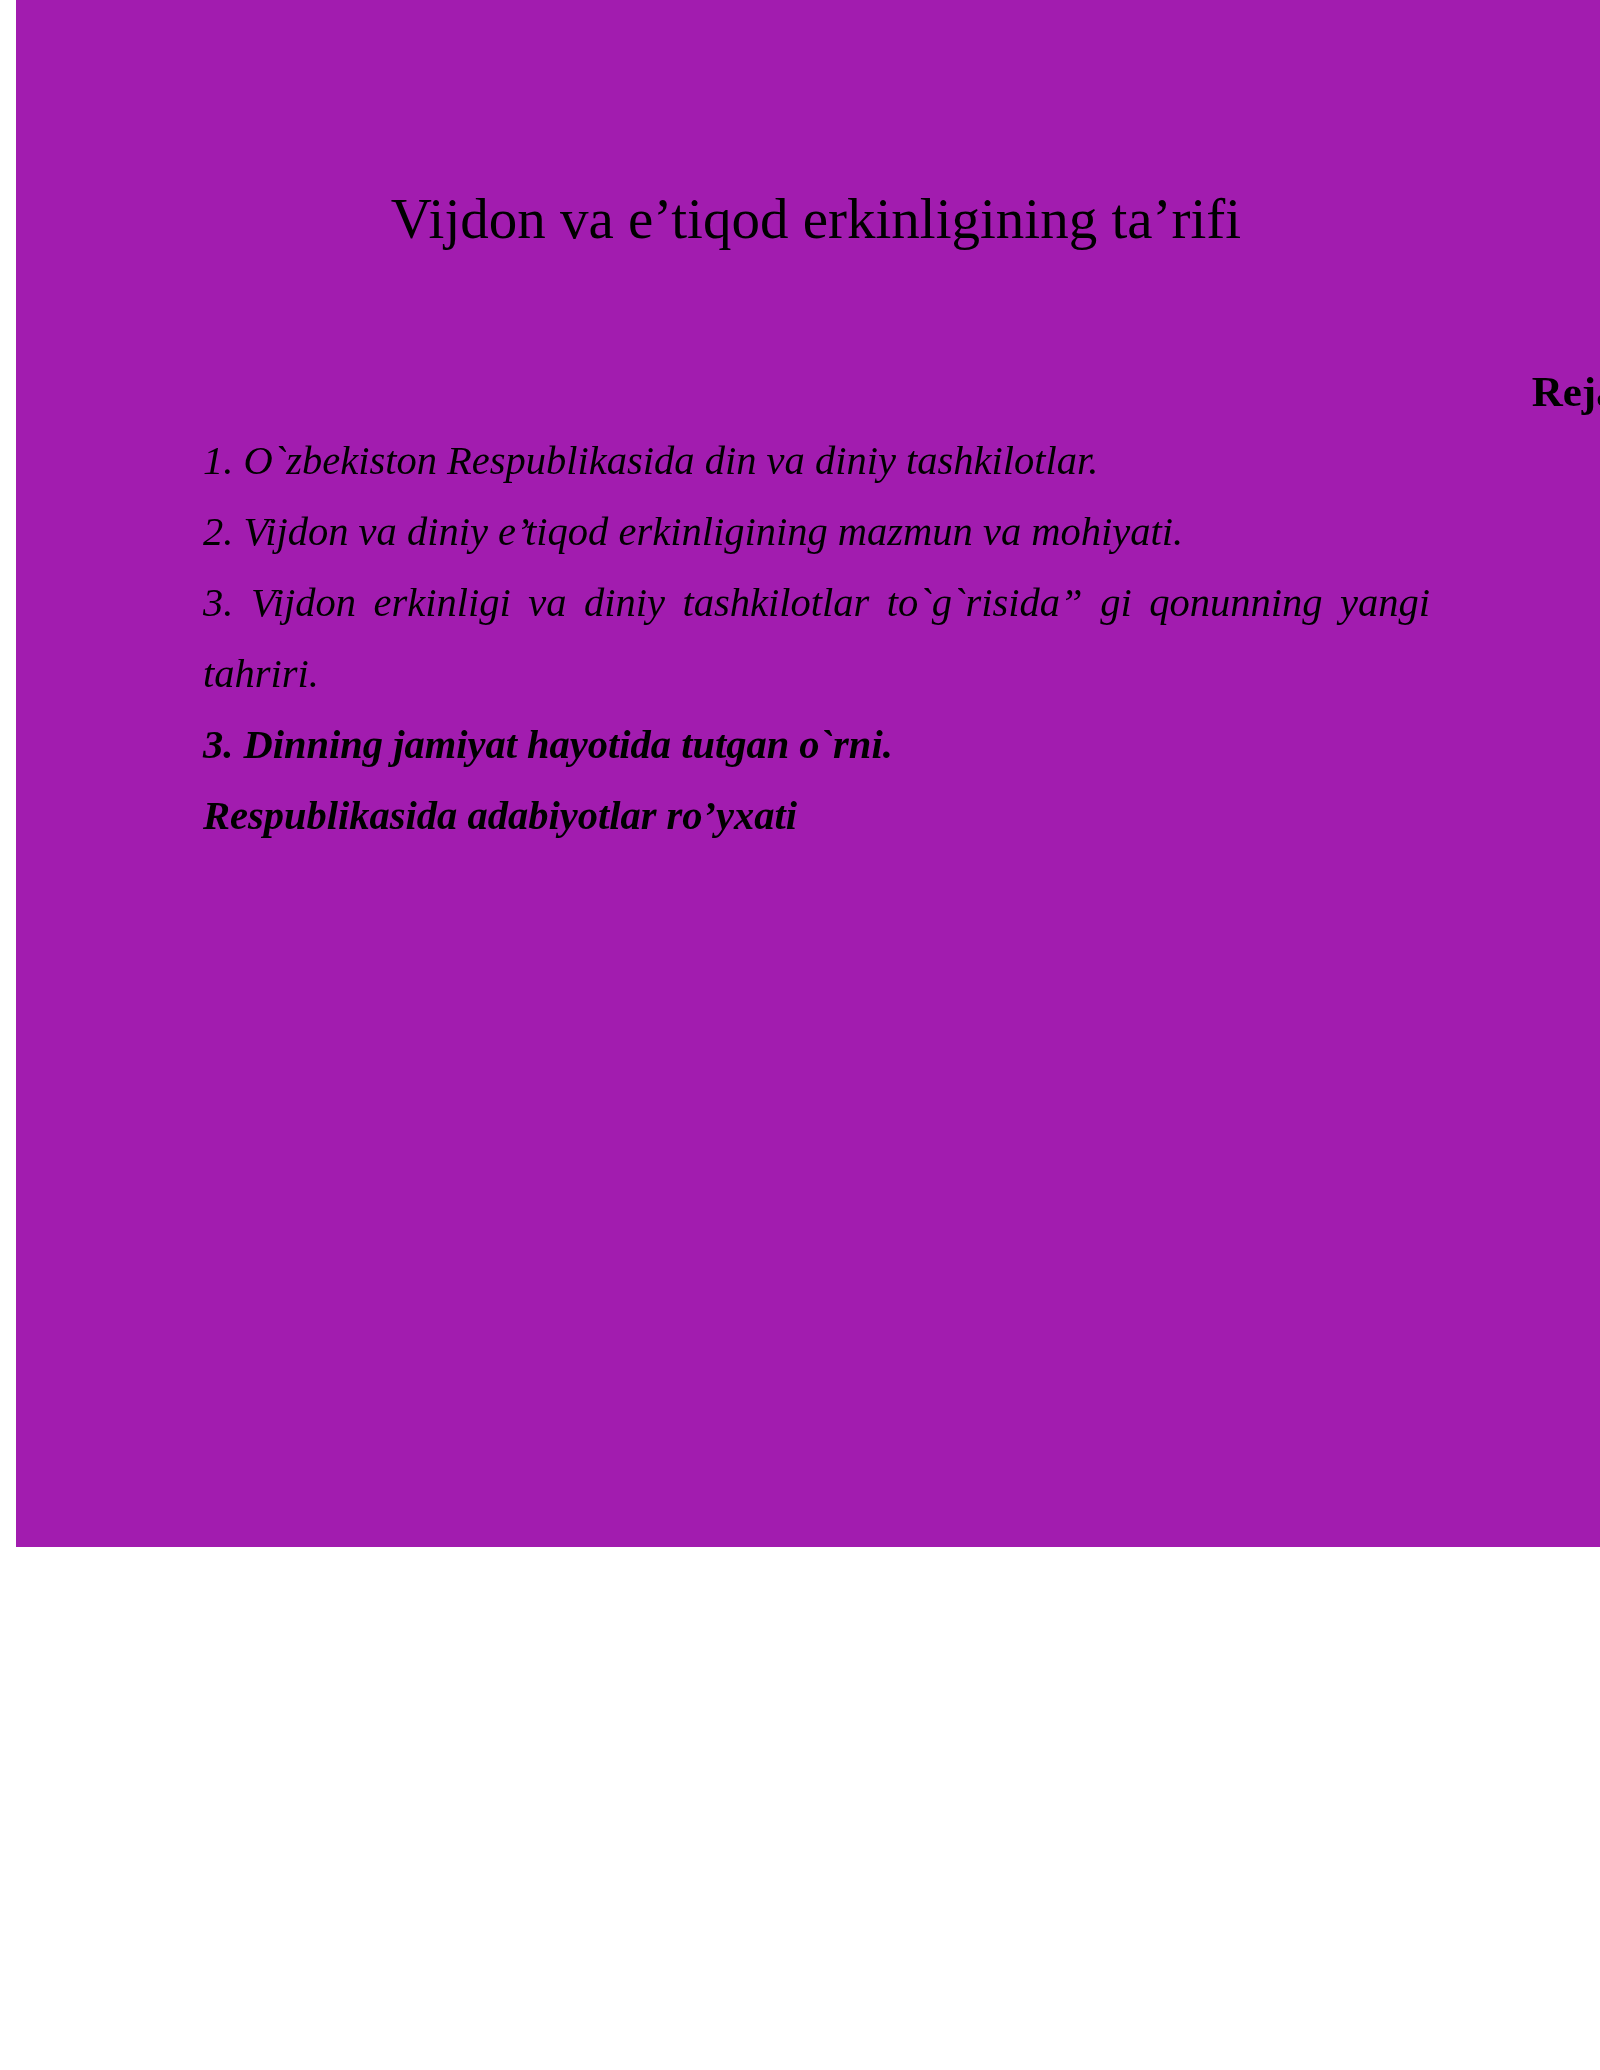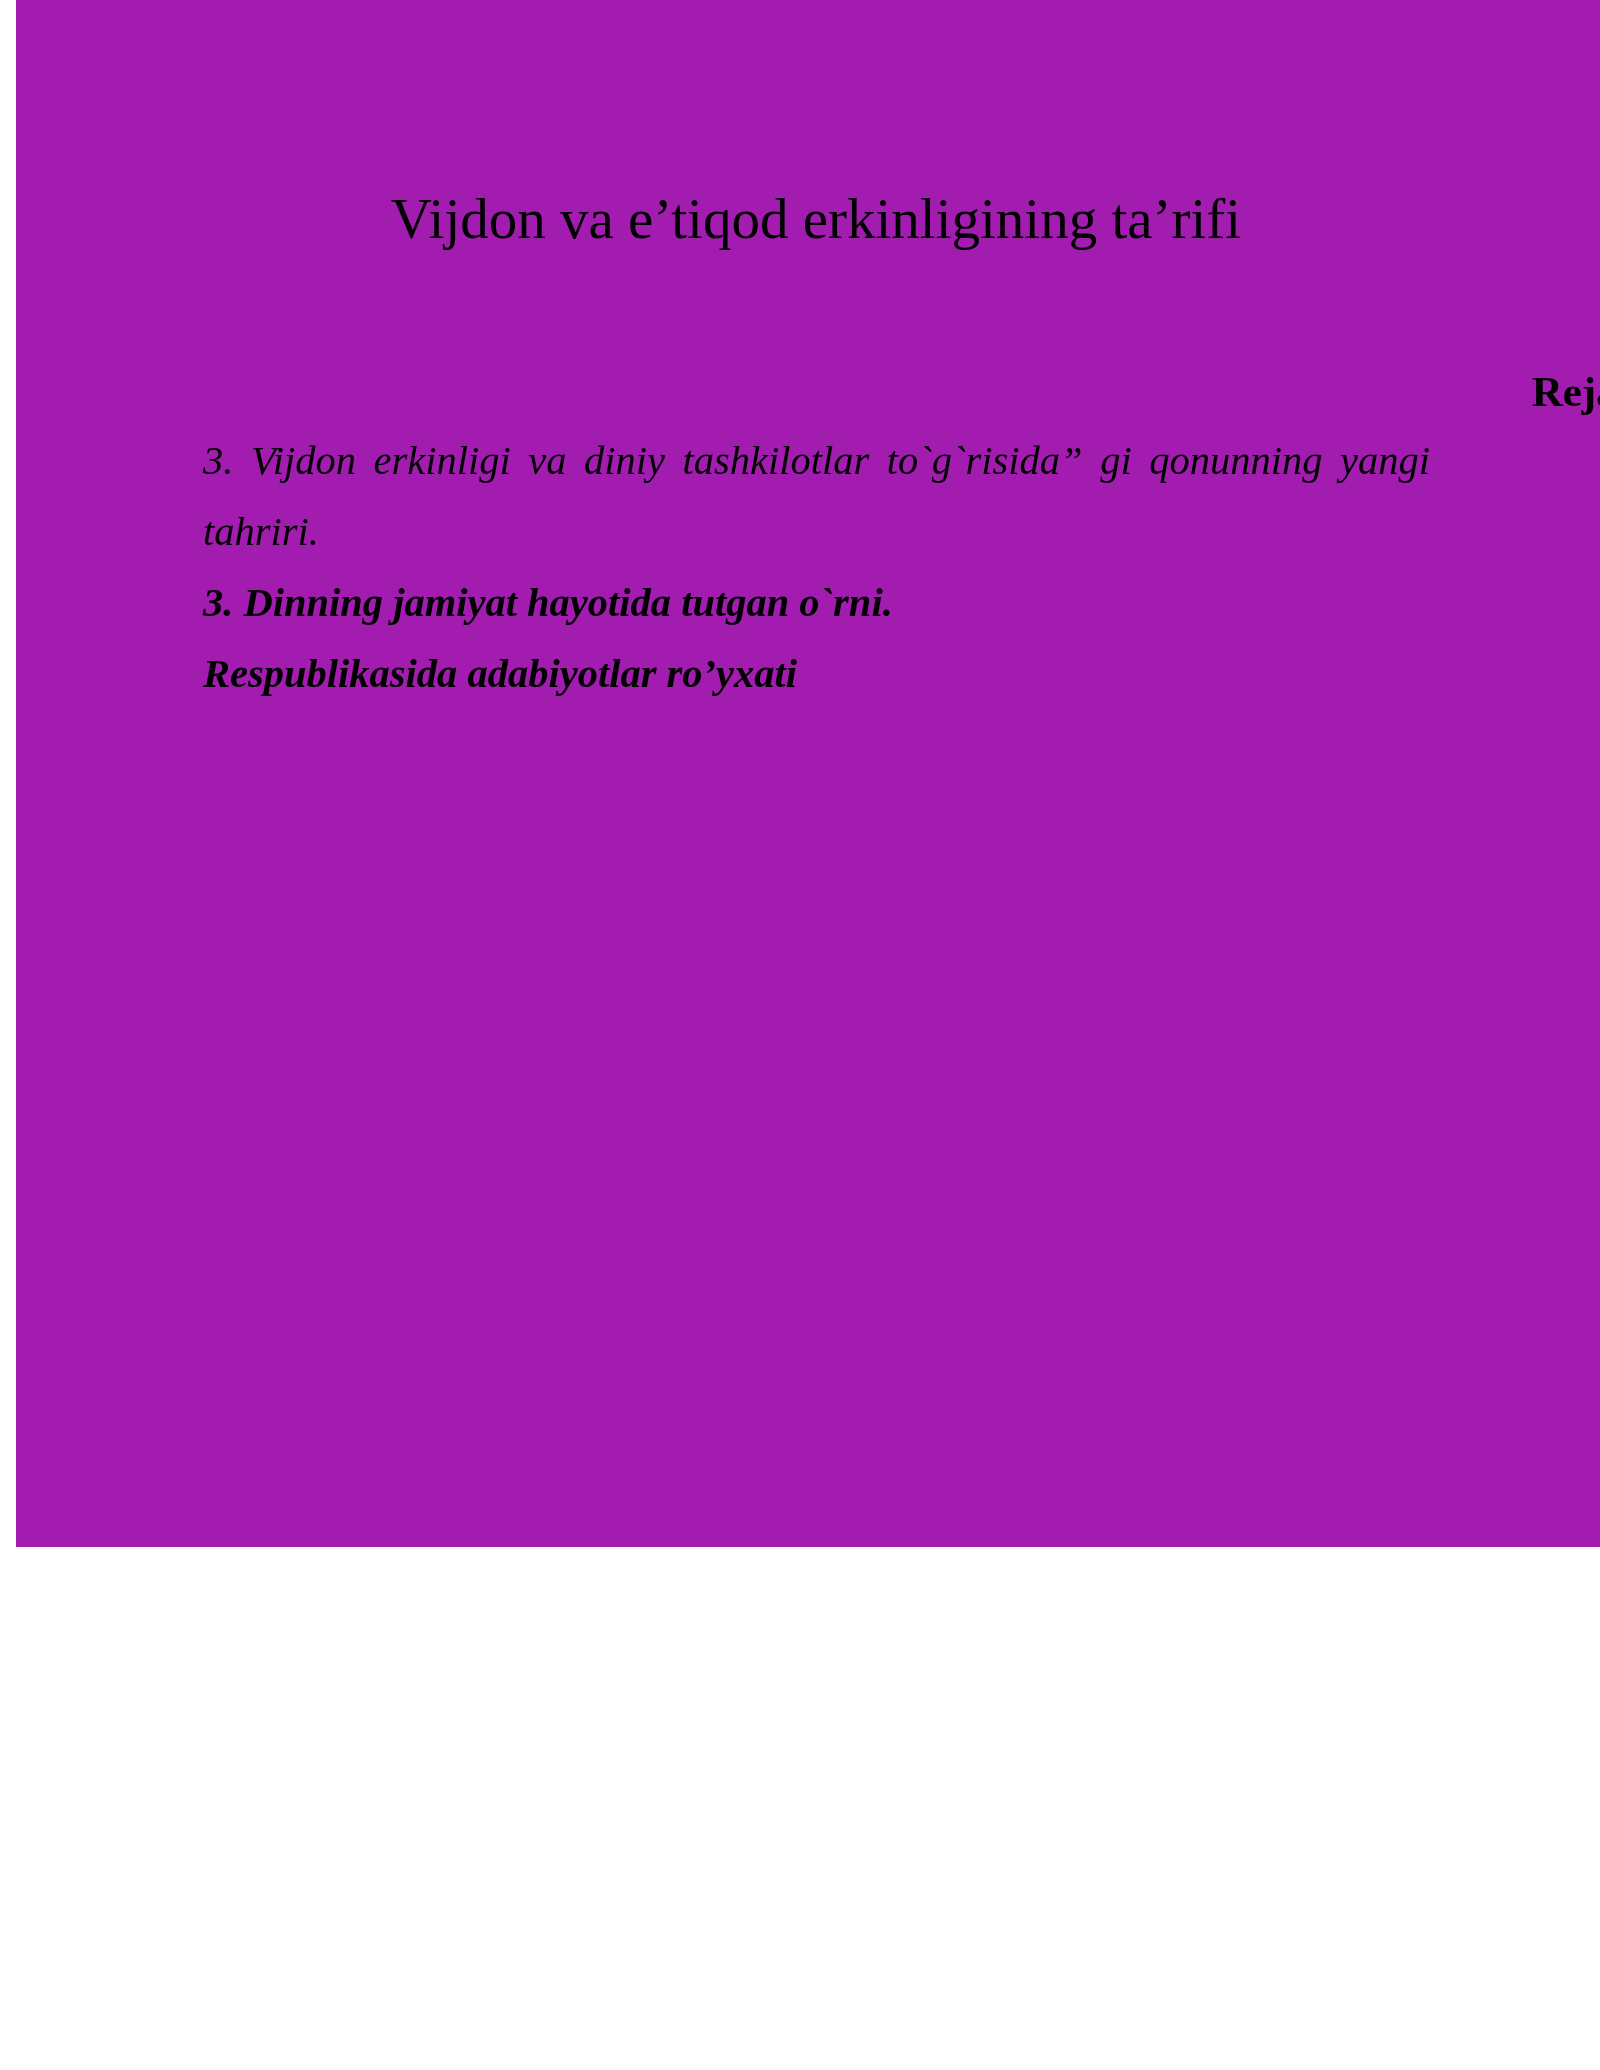--- a/index.html
+++ b/index.html
@@ -64,17 +64,19 @@
       font-weight: bold;
     }
   </style>
 </head>
 <body>
 
 <div class="page">
   <h1 class="doc-title">Vijdon va e’tiqod erkinligining ta’rifi</h1>
   <h2 class="plan-heading">Reja:</h2>
   <ul class="plan-list">
+    <li class="plan-item">1. O`zbekiston Respublikasida din va diniy tashkilotlar.</li>
+    <li class="plan-item">2. Vijdon va diniy e’tiqod erkinligining mazmun va mohiyati.</li>
     <li class="plan-item">3. Vijdon erkinligi va diniy tashkilotlar to`g`risida” gi qonunning yangi tahriri.</li>
     <li class="plan-item bold">3. Dinning jamiyat hayotida tutgan o`rni.</li>
     <li class="plan-item bold">Respublikasida adabiyotlar ro’yxati</li>
   </ul>
 </div>
 
 </body></html>

